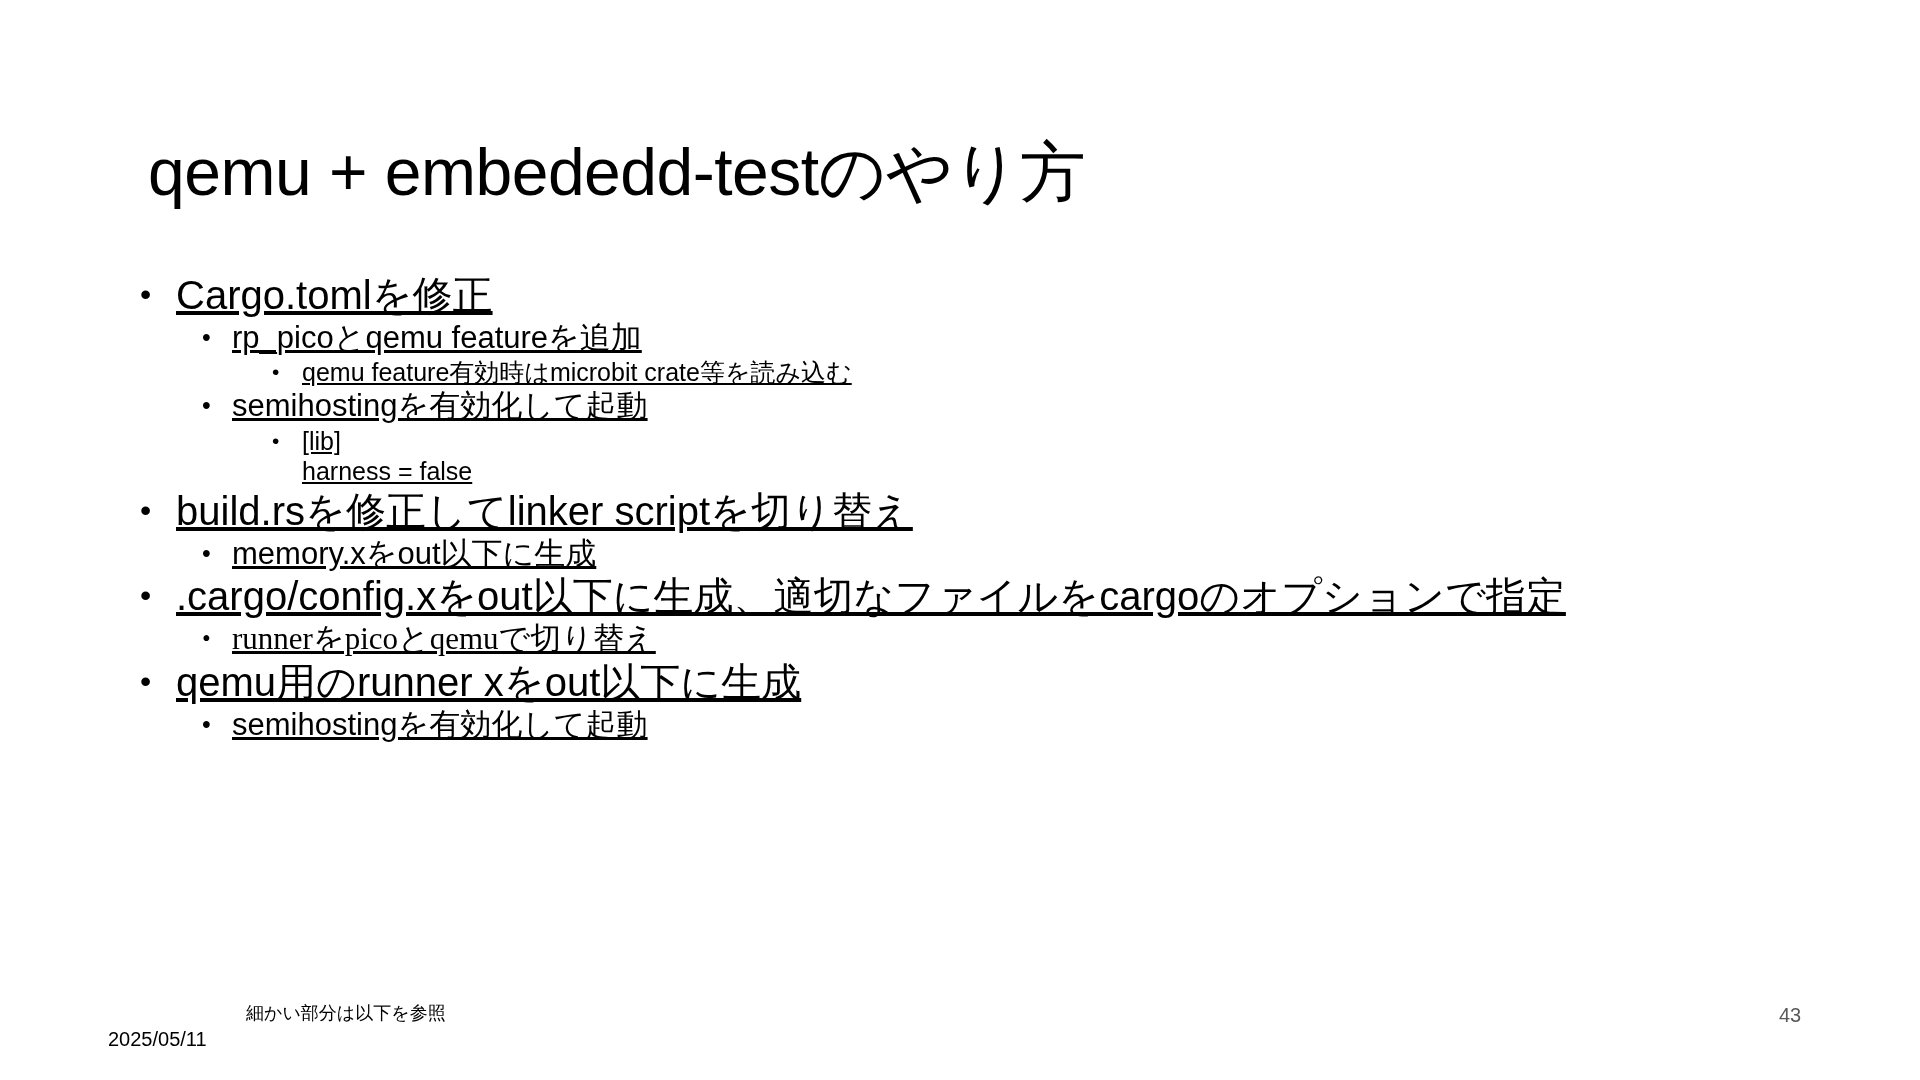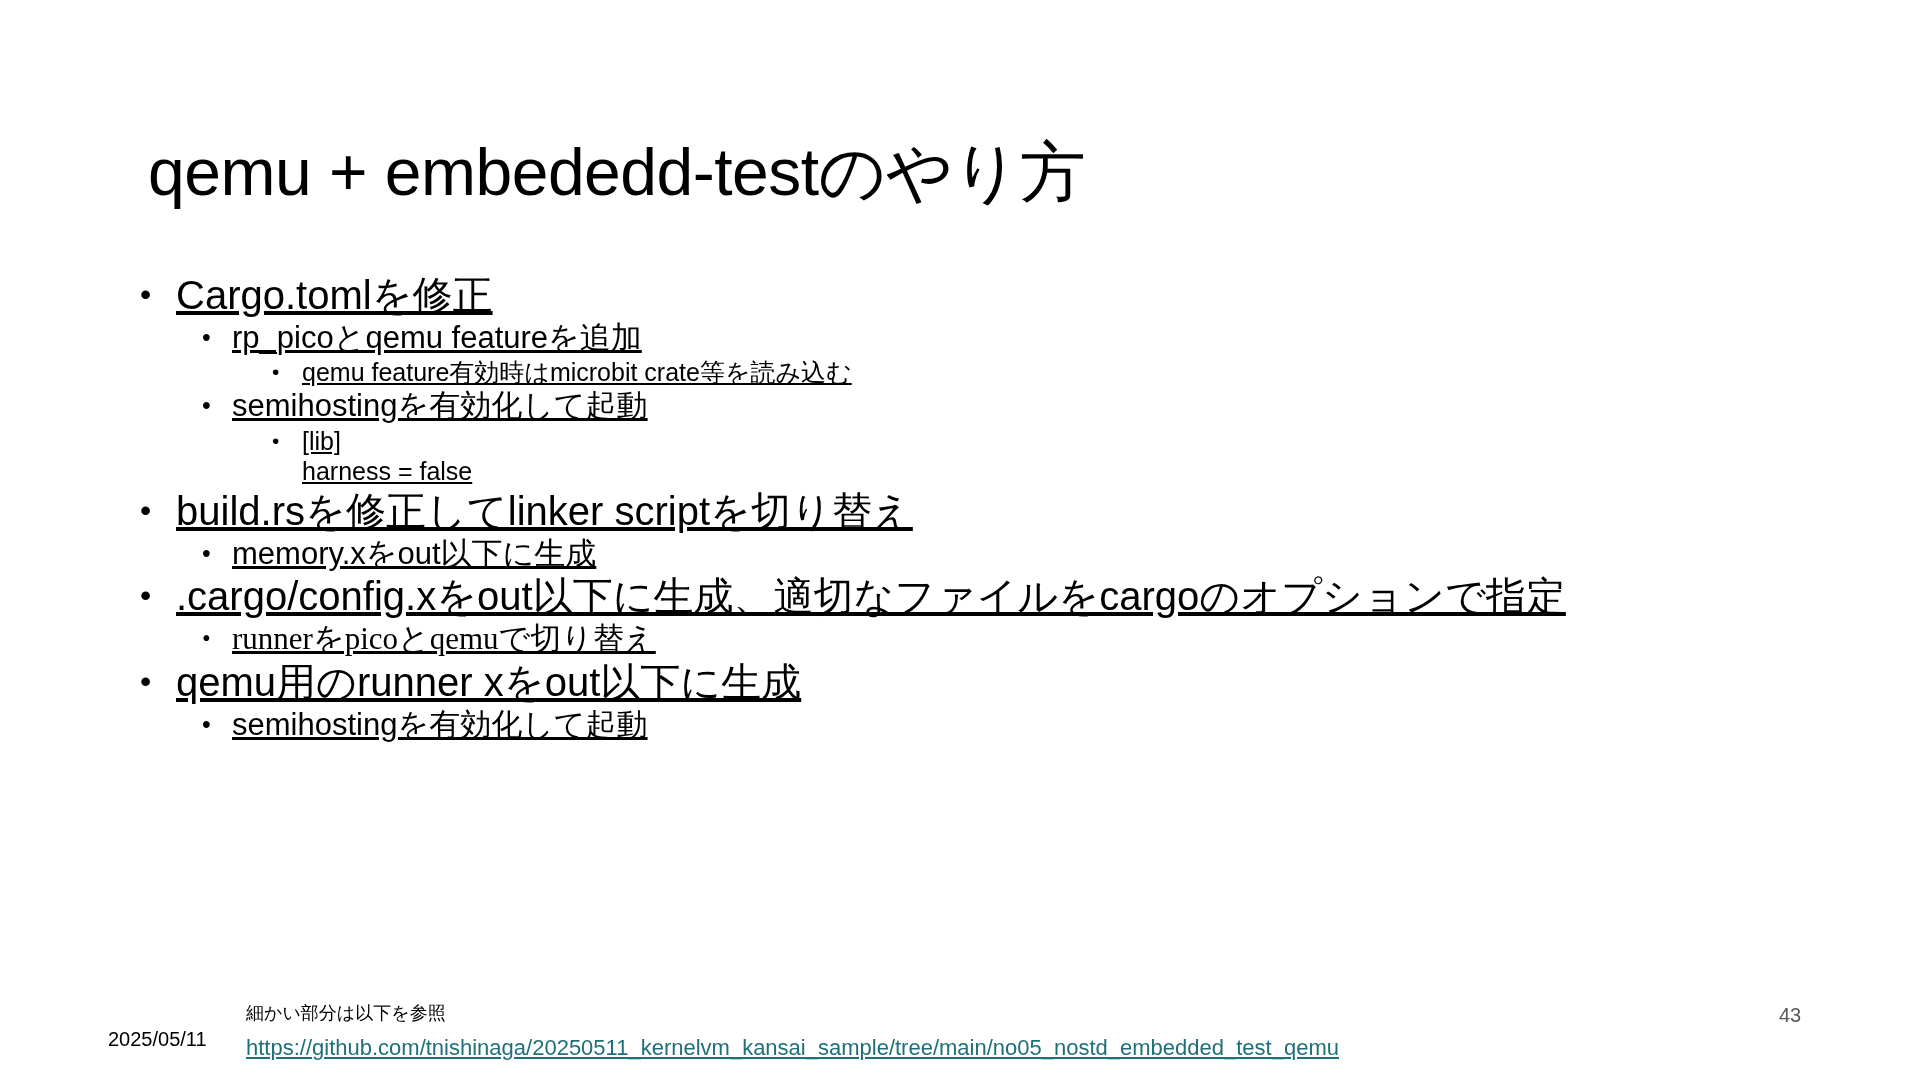--- a/index.html
+++ b/index.html
@@ -215,17 +215,16 @@
       <span class="dot">•</span>
       <span class="txt">semihostingを有効化して起動</span>
     </div>
 
   </div>
 
   <div class="footer-date">2025/05/11</div>
 
   <div class="footer-note">細かい部分は以下を参照</div>
 
-  <a class="footer-link" href="#">https://github.com/tnishinaga/20250511_kernelvm_kansai_sample/tree/main/no05_nostd_embedded_test_qemu</a>
 
   <div class="page-number">43</div>
 
 </div>
 
 </body></html>

